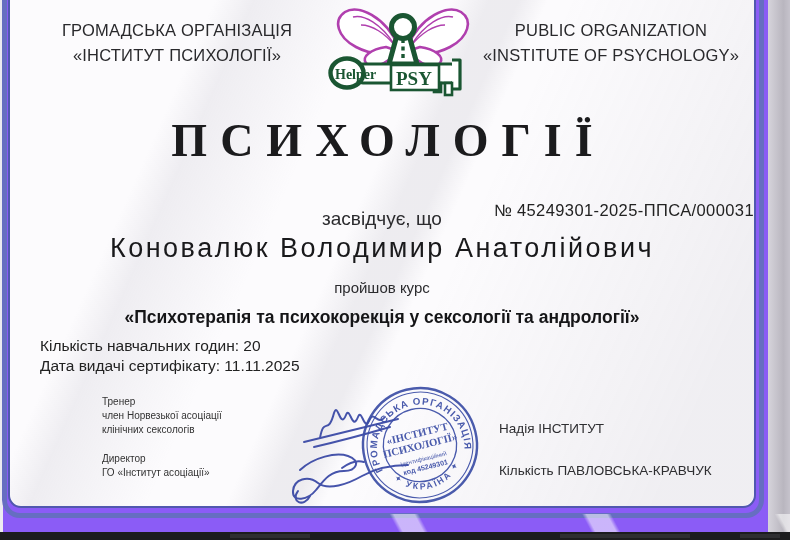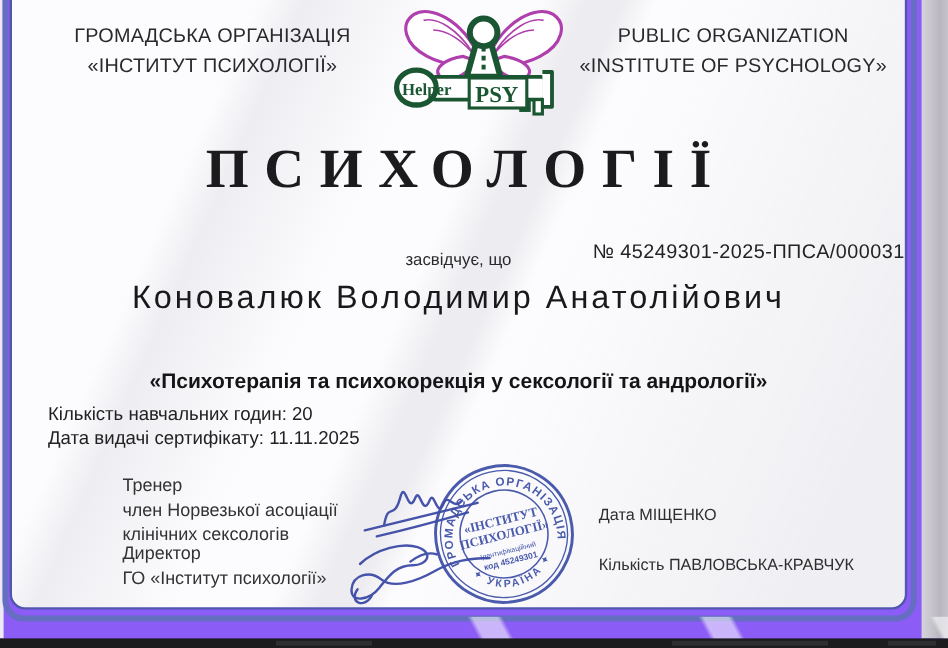--- a/index.html
+++ b/index.html
@@ -30,27 +30,27 @@
   
   .card .abs{position:absolute;}
   .org{width:286px;text-align:center;font-size:16.5px;line-height:1.5;color:#29292c;letter-spacing:.2px;}
   .org-left{left:24px;top:42px;}
   .org-right{left:458px;top:42px;}
   .logo-wrap{left:318px;top:26px;width:150px;height:95px;}
   .title{left:0;top:138px;width:100%;text-align:center;
     font-family:"Liberation Serif","DejaVu Serif",serif;font-weight:bold;
     font-size:46px;color:#1b1b1d;letter-spacing:13px;text-indent:13px;}
   .number{left:0;top:225px;width:100%;text-align:right;font-size:16.5px;color:#222;letter-spacing:.4px;}
-  .certifies{left:0;top:232px;width:100%;text-align:center;font-size:14px;color:#2b2b2e;}
+  .certifies{left:0;top:232px;width:100%;text-align:center;font-size:19px;color:#2b2b2e;}
   .recipient{left:0;top:257px;width:100%;text-align:center;font-size:27px;color:#19191b;letter-spacing:2.5px;}
   .course-intro{left:0;top:303px;width:100%;text-align:center;font-size:15px;color:#2b2b2e;}
   .course-name{left:0;top:321px;width:100%;text-align:center;font-size:17.5px;font-weight:bold;color:#151517;margin-top:10px;}
   .hours{left:30px;top:361px;font-size:15.5px;color:#222;}
   .issue-date{left:30px;top:381px;font-size:15.5px;color:#222;}
-  .role-block{left:92px;font-size:15px;line-height:1.38;color:#333;}
+  .role-block{left:92px;font-size:10px;line-height:1.38;color:#333;}
   .trainer-block{top:419px;}
   .director-block{top:476px;}
   .signer-name{font-size:13.5px;color:#2e2e31;}
   .trainer-name{left:489px;top:445px;}
   .director-name{left:489px;top:487px;}
   .sig-wrap{left:274px;top:420px;width:132px;height:114px;}
   .stamp-wrap{left:349px;top:408px;width:122px;height:122px;transform:rotate(-14deg);opacity:.92;}
 </style>
 </head>
 <body>
@@ -104,33 +104,34 @@
 
     <div class="abs org org-right">
       <div>PUBLIC ORGANIZATION</div>
       <div>«INSTITUTE OF PSYCHOLOGY»</div>
     </div>
 
     <div class="abs title">ПСИХОЛОГІЇ</div>
     <div class="abs number">№ 45249301-2025-ППСА/000031</div>
     <div class="abs certifies">засвідчує, що</div>
     <div class="abs recipient">Коновалюк Володимир Анатолійович</div>
+    <div class="abs course-intro">пройшов курс</div>
     <div class="abs course-name">«Психотерапія та психокорекція у сексології та андрології»</div>
     <div class="abs hours">Кількість навчальних годин: 20</div>
     <div class="abs issue-date">Дата видачі сертифікату: 11.11.2025</div>
 
     <div class="abs role-block trainer-block">
       <div>Тренер</div>
       <div>член Норвезької асоціації</div>
       <div>клінічних сексологів</div>
     </div>
 
     <div class="abs role-block director-block">
       <div>Директор</div>
-      <div>ГО «Інститут психології»</div>
+      <div>ГО «Інститут асоціації»</div>
     </div>
 
     <div class="abs sig-wrap">
       <svg width="132" height="114" viewBox="0 0 132 114" fill="none" stroke="#2d3da0" stroke-width="2" stroke-linecap="round" opacity="0.88">
         <g>
           <path d="M36,42 C40,20 44,40 50,17 C54,5 56,34 62,19 C66,9 68,36 74,21 C78,11 80,38 86,23 C90,15 94,30 101,21"></path>
           <path d="M20,46 L114,23"></path>
           <path d="M30,51 C56,45 82,38 106,31"></path>
         </g>
         <g>
@@ -156,21 +157,21 @@
         <text font-size="8.6" font-weight="bold" fill="#3c4ea6" letter-spacing="2">
           <textPath href="#arcBottom" startOffset="50%" text-anchor="middle">✦ УКРАЇНА ✦</textPath>
         </text>
         <text x="60" y="52" text-anchor="middle" font-size="10.5" font-weight="bold" fill="#3c4ea6" font-family="Liberation Serif, DejaVu Serif, serif">«ІНСТИТУТ</text>
         <text x="60" y="64" text-anchor="middle" font-size="10.5" font-weight="bold" fill="#3c4ea6" font-family="Liberation Serif, DejaVu Serif, serif">ПСИХОЛОГІЇ»</text>
         <text x="60" y="76" text-anchor="middle" font-size="5.8" fill="#3c4ea6">Ідентифікаційний</text>
         <text x="60" y="85" text-anchor="middle" font-size="7" font-weight="bold" fill="#3c4ea6">код 45249301</text>
       </svg>
     </div>
 
-    <div class="abs signer-name trainer-name">Дата МІЩЕНКО</div>
+    <div class="abs signer-name trainer-name">Надія ІНСТИТУТ</div>
     <div class="abs signer-name director-name">Кількість ПАВЛОВСЬКА-КРАВЧУК</div>
   </div>
 
   <div class="streaks"></div>
   <div class="dark-strip">
     <span style="left:230px;width:80px;"></span>
     <span style="left:560px;width:130px;"></span>
     <span style="left:740px;width:40px;"></span>
   </div>
 </div>

